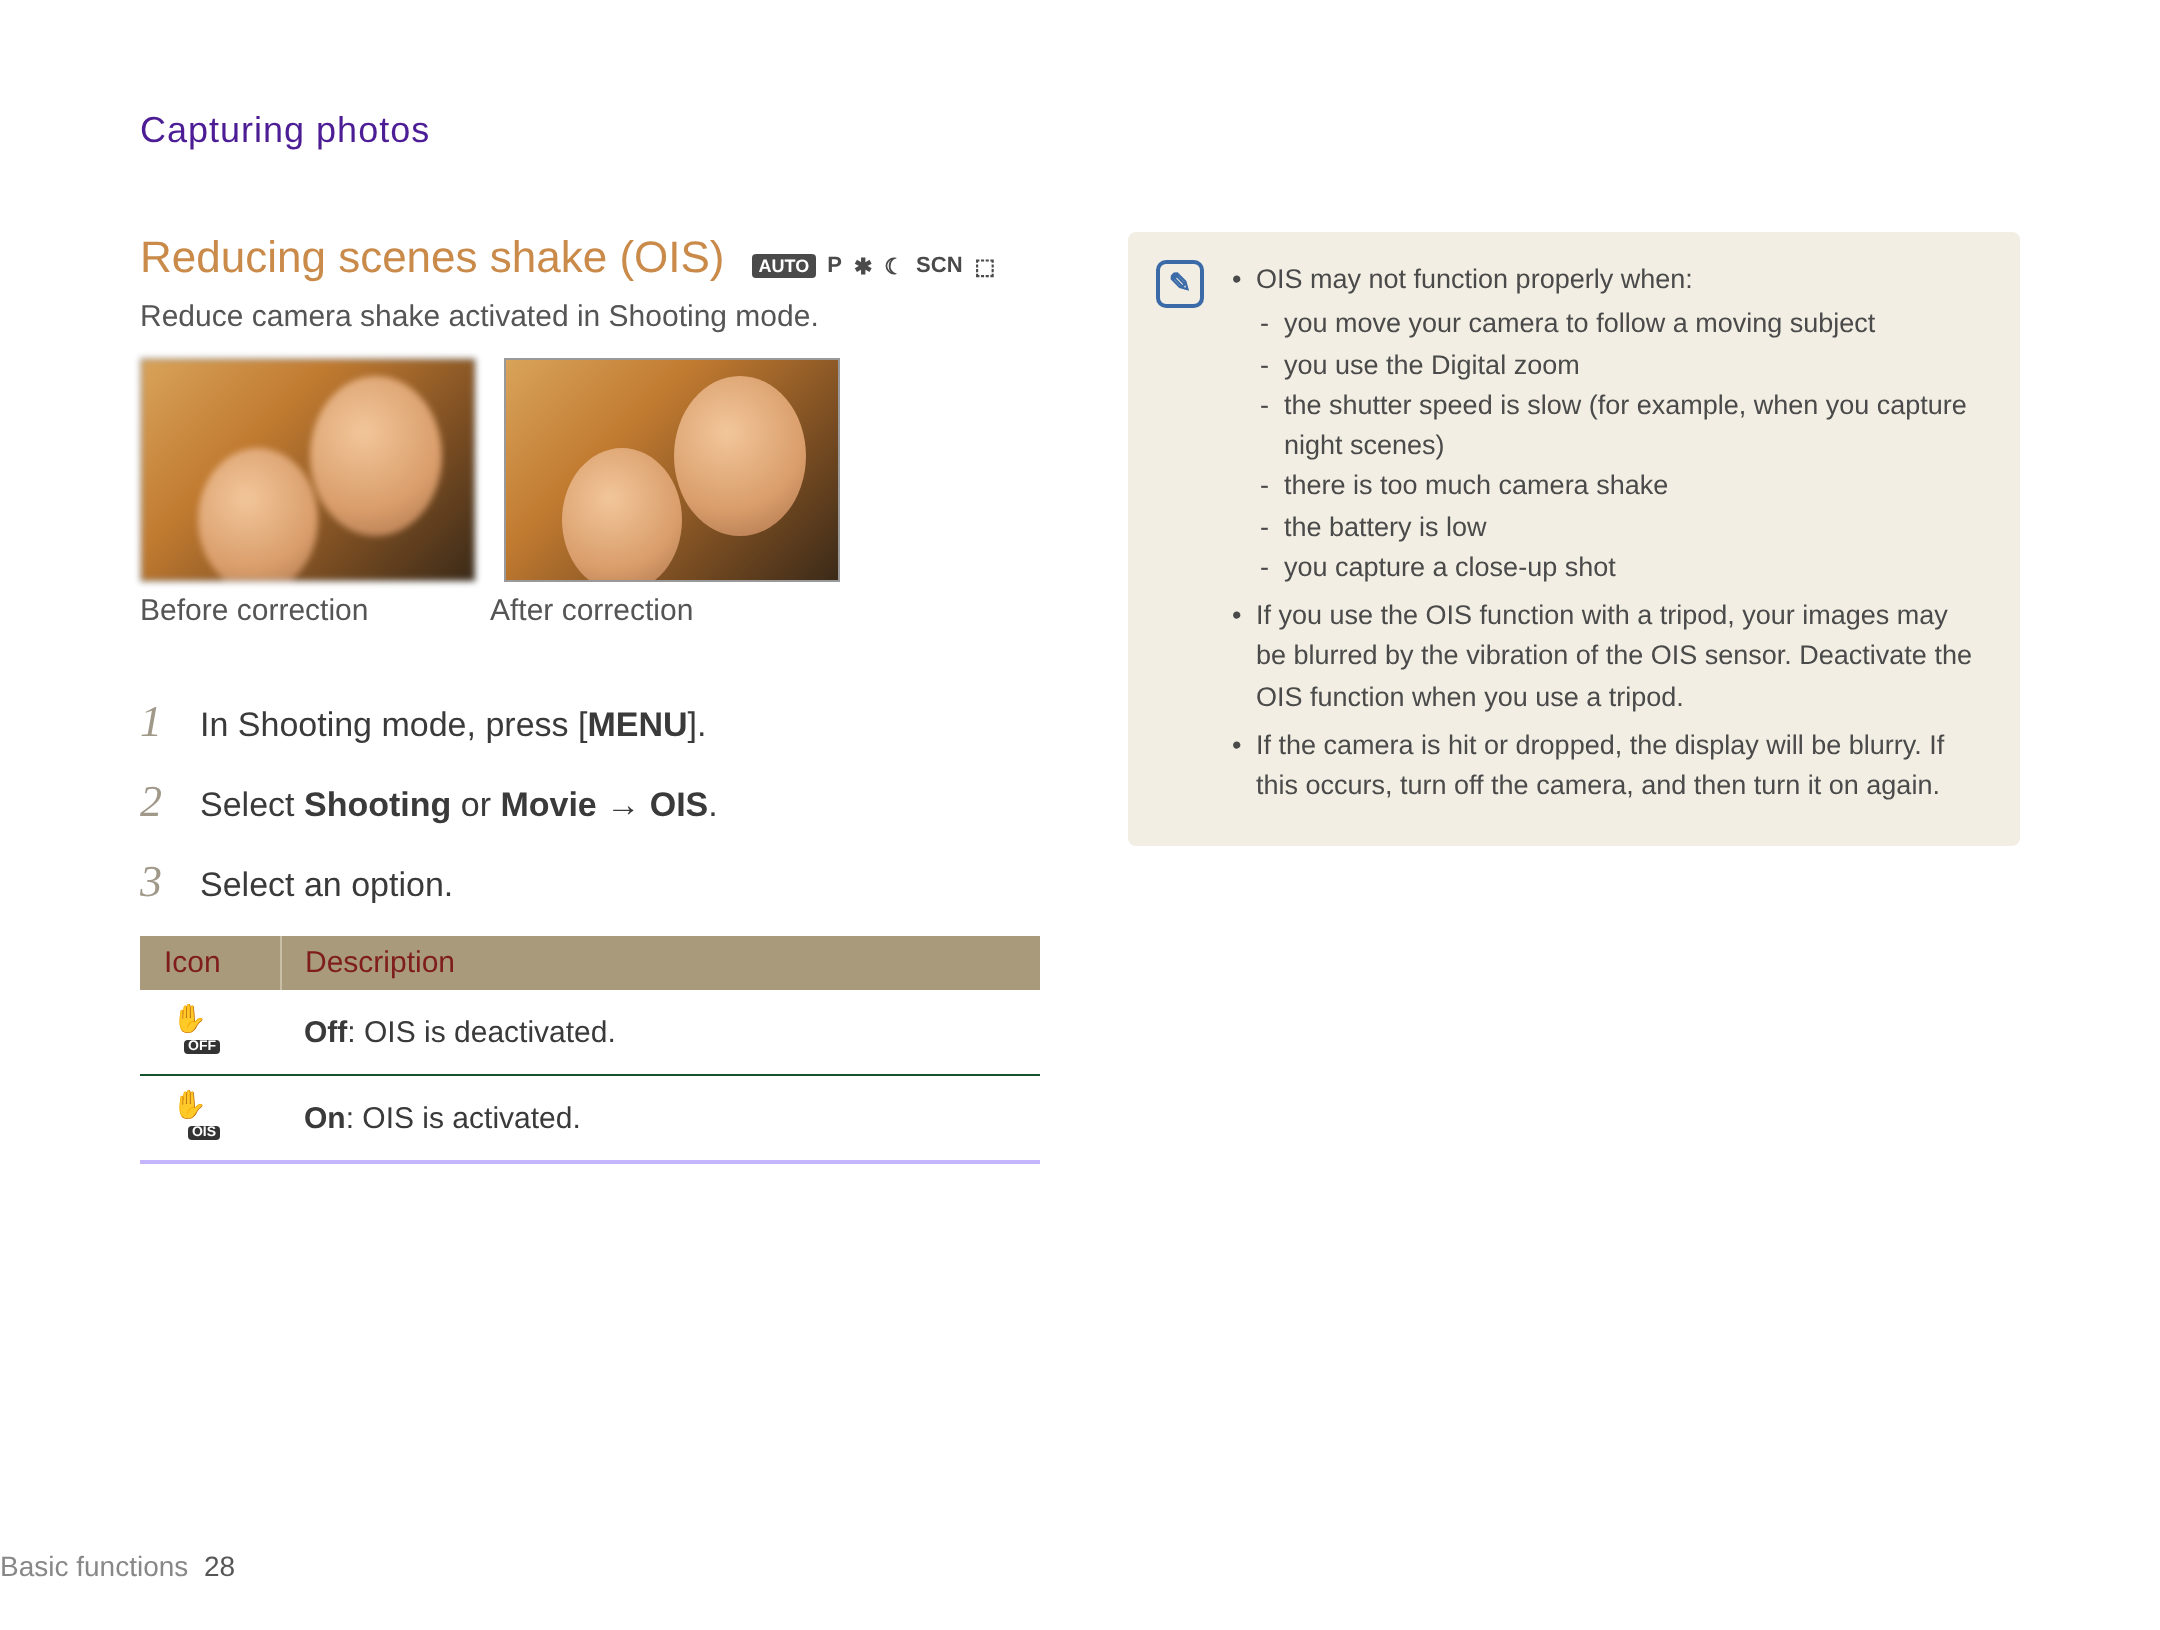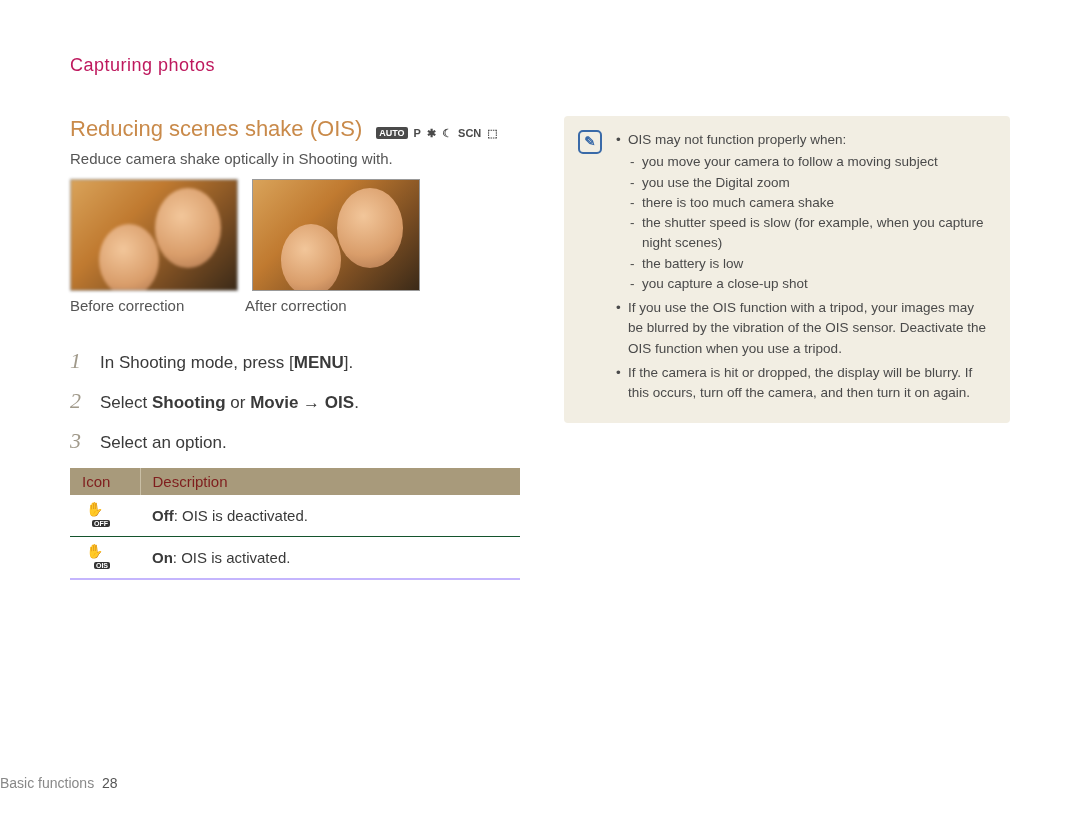--- a/index.html
+++ b/index.html
@@ -5,21 +5,21 @@
   * { box-sizing: border-box; margin: 0; padding: 0; }
   html, body { width: 1080px; height: 815px; background: #ffffff; font-family: Arial, Helvetica, sans-serif; color: #3a3a3a; }
   .page {
     width: 1080px;
     height: 815px;
     position: relative;
     padding: 55px 70px 40px 70px;
   }
   .breadcrumb {
     font-size: 18px;
-    color: #be185d;
+    color: #4c1d95;
     font-family: "Arial Narrow", Arial, sans-serif;
     letter-spacing: 0.5px;
     margin-bottom: 40px;
   }
   .columns {
     display: flex;
     gap: 44px;
   }
   .col-left { width: 450px; }
   .col-right { flex: 1; }
@@ -177,21 +177,21 @@
         <div class="mode-icons">
           <span class="auto">AUTO</span>
           <span>P</span>
           <span>✱</span>
           <span>☾</span>
           <span>SCN</span>
           <span>⬚</span>
         </div>
       </div>
 
-      <p class="intro">Reduce camera shake optically in Shooting with.</p>
+      <p class="intro">Reduce camera shake activated in Shooting mode.</p>
 
       <div class="thumbs">
         <div class="thumb blur">
           <div class="face f1"></div>
             <div class="face f2"></div>
         </div>
         <div class="thumb">
           <div class="face f1"></div>
             <div class="face f2"></div>
         </div>
@@ -251,22 +251,22 @@
 
     <div class="col-right">
       <div class="note-box">
         <div class="note-icon">✎</div>
         <ul>
           <li>
             <span>OIS may not function properly when:</span>
             <ul class="dash">
               <li>you move your camera to follow a moving subject</li>
               <li>you use the Digital zoom</li>
+              <li>the shutter speed is slow (for example, when you capture night scenes)</li>
               <li>there is too much camera shake</li>
-              <li>the shutter speed is slow (for example, when you capture night scenes)</li>
               <li>the battery is low</li>
               <li>you capture a close-up shot</li>
             </ul>
           </li>
           <li>If you use the OIS function with a tripod, your images may be blurred by the vibration of the OIS sensor. Deactivate the OIS function when you use a tripod.</li>
           <li>If the camera is hit or dropped, the display will be blurry. If this occurs, turn off the camera, and then turn it on again.</li>
         </ul>
       </div>
     </div>
 

